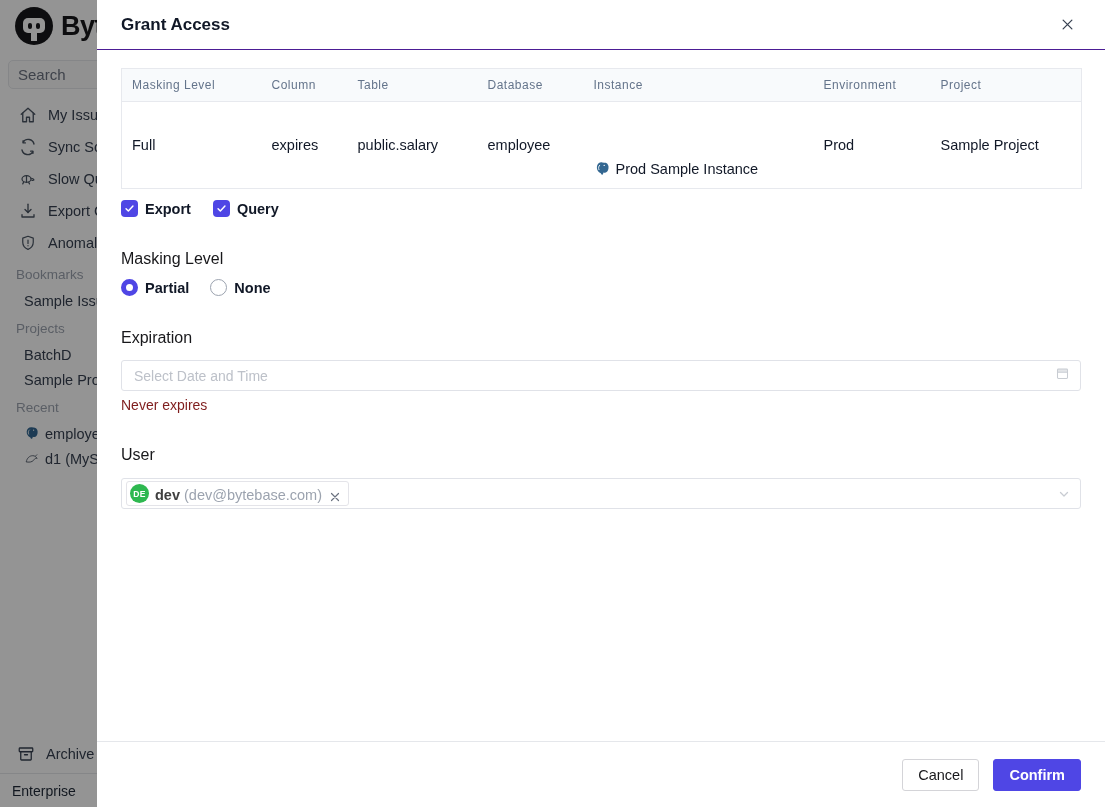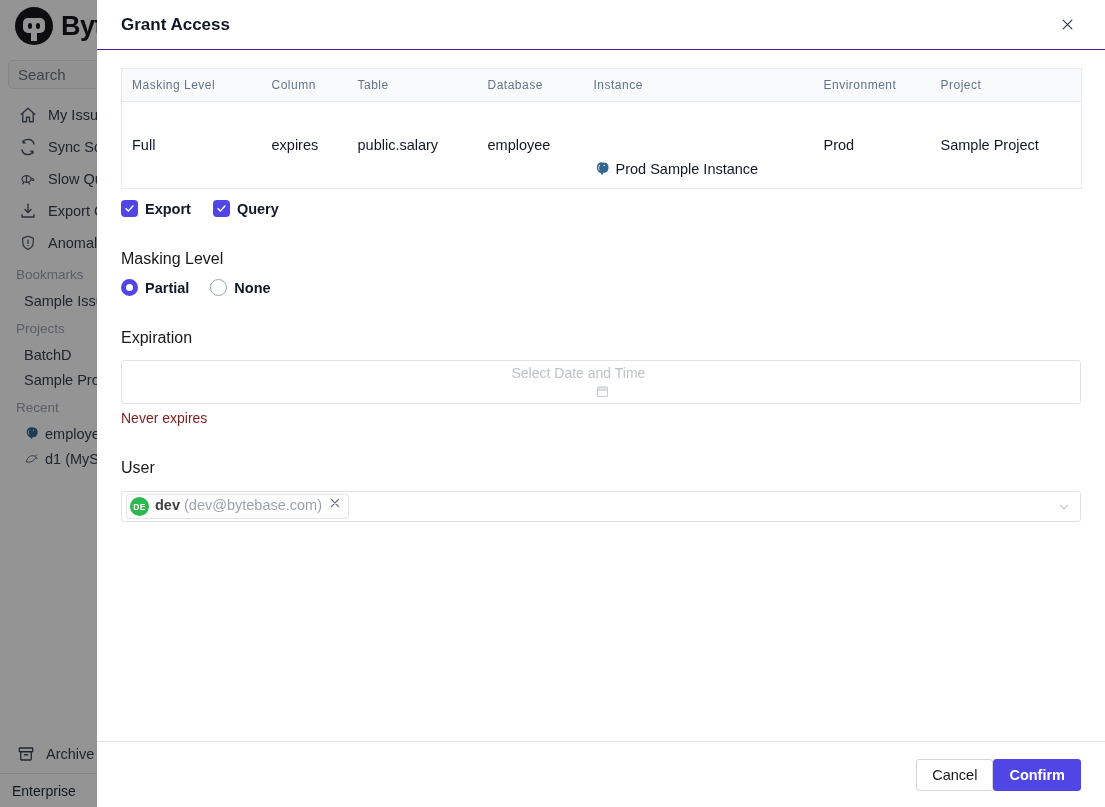--- a/index.html
+++ b/index.html
@@ -50,35 +50,35 @@
   .check-item, .radio-item { display:flex; align-items:center; cursor:pointer; }
   .check-item + .check-item { margin-left:22px; }
   .radio-item + .radio-item { margin-left:21px; }
   .checkbox { width:17px; height:17px; border-radius:4px; background:#4f46e5; display:flex; align-items:center; justify-content:center; }
   .checkbox svg { display:block; }
   .ctrl-label { margin-left:7px; font-size:14.5px; font-weight:700; color:#111827; }
   .radio { width:17px; height:17px; border-radius:50%; }
   .radio.selected { border:5px solid #4f46e5; background:#fff; }
   .radio.unselected { border:1.5px solid #9ca3af; background:#fff; }
 
-  .date-input { margin-top:13px; width:960px; height:44px; border:1px solid #e0e2e8; border-radius:3px; display:flex; align-items:center; padding:0 10px 0 12px; cursor:text;flex-direction:column; }
+  .date-input { margin-top:13px; width:960px; height:31px; border:1px solid #e0e2e8; border-radius:3px; display:flex; align-items:center; padding:0 10px 0 12px; cursor:text; }
   .date-input input { border:none; outline:none; flex:1; font-family:inherit; font-size:14px; color:#374151; background:transparent; }
   .date-input input::placeholder { color:#bdc1c9; }
   .date-input .cal { color:#c8ccd2; flex:0 0 auto; }
   .hint-text { margin-top:6px; font-size:14px; color:#7f1d1d; }
 
   .user-select { margin-top:14px; width:960px; min-height:29px; border:1px solid #e0e2e8; border-radius:3px; display:flex; align-items:center; padding:2px 30px 2px 4px; position:relative; cursor:pointer; }
-  .user-tag { display:inline-flex; align-items:flex-start; gap:6px; border:1px solid #e4e4e9; border-radius:3px; background:#fff; padding:2px 7px 2px 3px; }
+  .user-tag { display:inline-flex; align-items:flex-end; gap:6px; border:1px solid #e4e4e9; border-radius:3px; background:#fff; padding:2px 7px 2px 3px; }
   .avatar { width:19px; height:19px; border-radius:50%; background:#2eb850; color:#fff; font-size:8.5px; font-weight:700; display:flex; align-items:center; justify-content:center; letter-spacing:0.3px; }
   .tag-name { font-size:14.5px; font-weight:700; color:#404040; }
   .tag-email { font-size:14.5px; color:#9ca3af; margin-left:-2px; }
   .tag-close { color:#6b7280; cursor:pointer; display:flex; margin-left:1px; }
   .select-chevron { position:absolute; right:9px; top:50%; transform:translateY(-50%); color:#c8ccd2; display:flex; }
 
-  .modal-footer { flex:0 0 auto; height:66px; border-top:1px solid #e5e7eb; display:flex; align-items:center; justify-content:flex-end; padding:0 24px; }
+  .modal-footer { flex:0 0 auto; height:66px; border-top:1px solid #e5e7eb; display:flex; align-items:center; justify-content:flex-end; gap:14px; padding:0 24px; }
   .btn { font-family:inherit; font-size:14.5px; border-radius:3px; padding:7px 15px; cursor:pointer; }
   .btn-cancel { background:#fff; border:1px solid #d4d4d8; color:#18181b; }
   .btn-confirm { background:#4f46e5; border:1px solid #4f46e5; color:#fff; font-weight:700; }
 </style>
 </head>
 <body>
 
 <div class="sidebar">
   <div class="sidebar-inner">
     <div class="logo-row">

